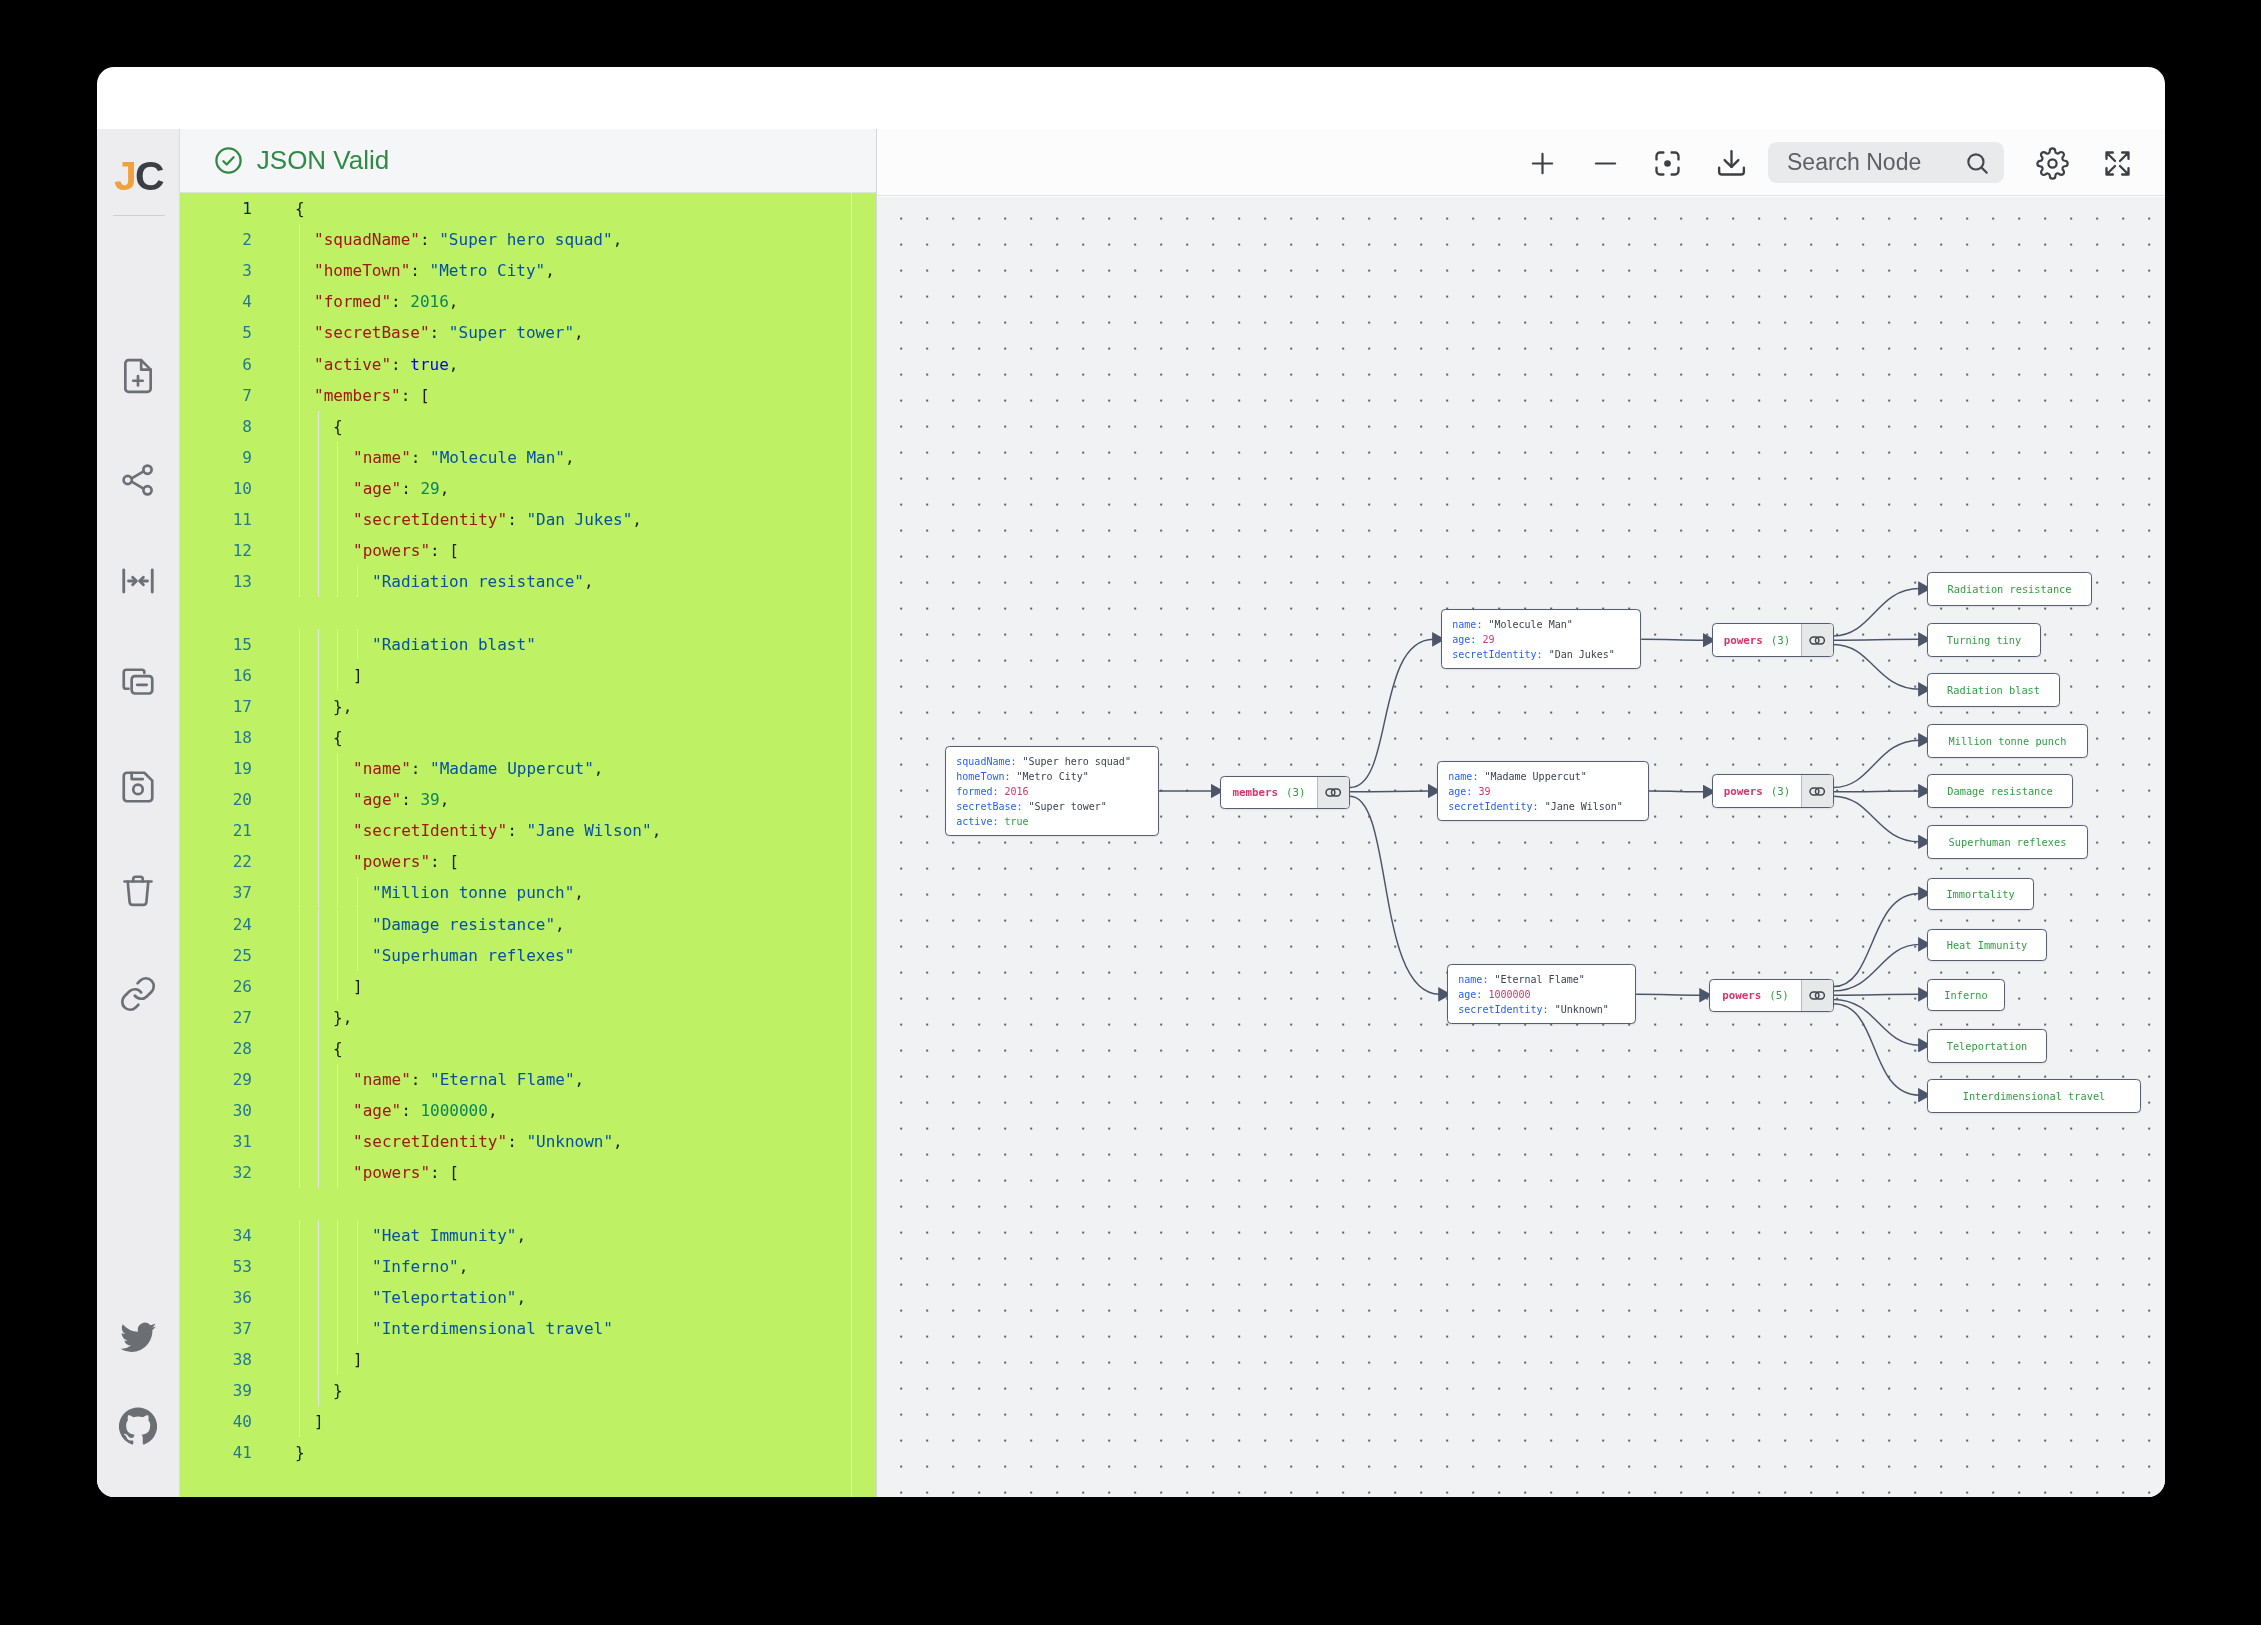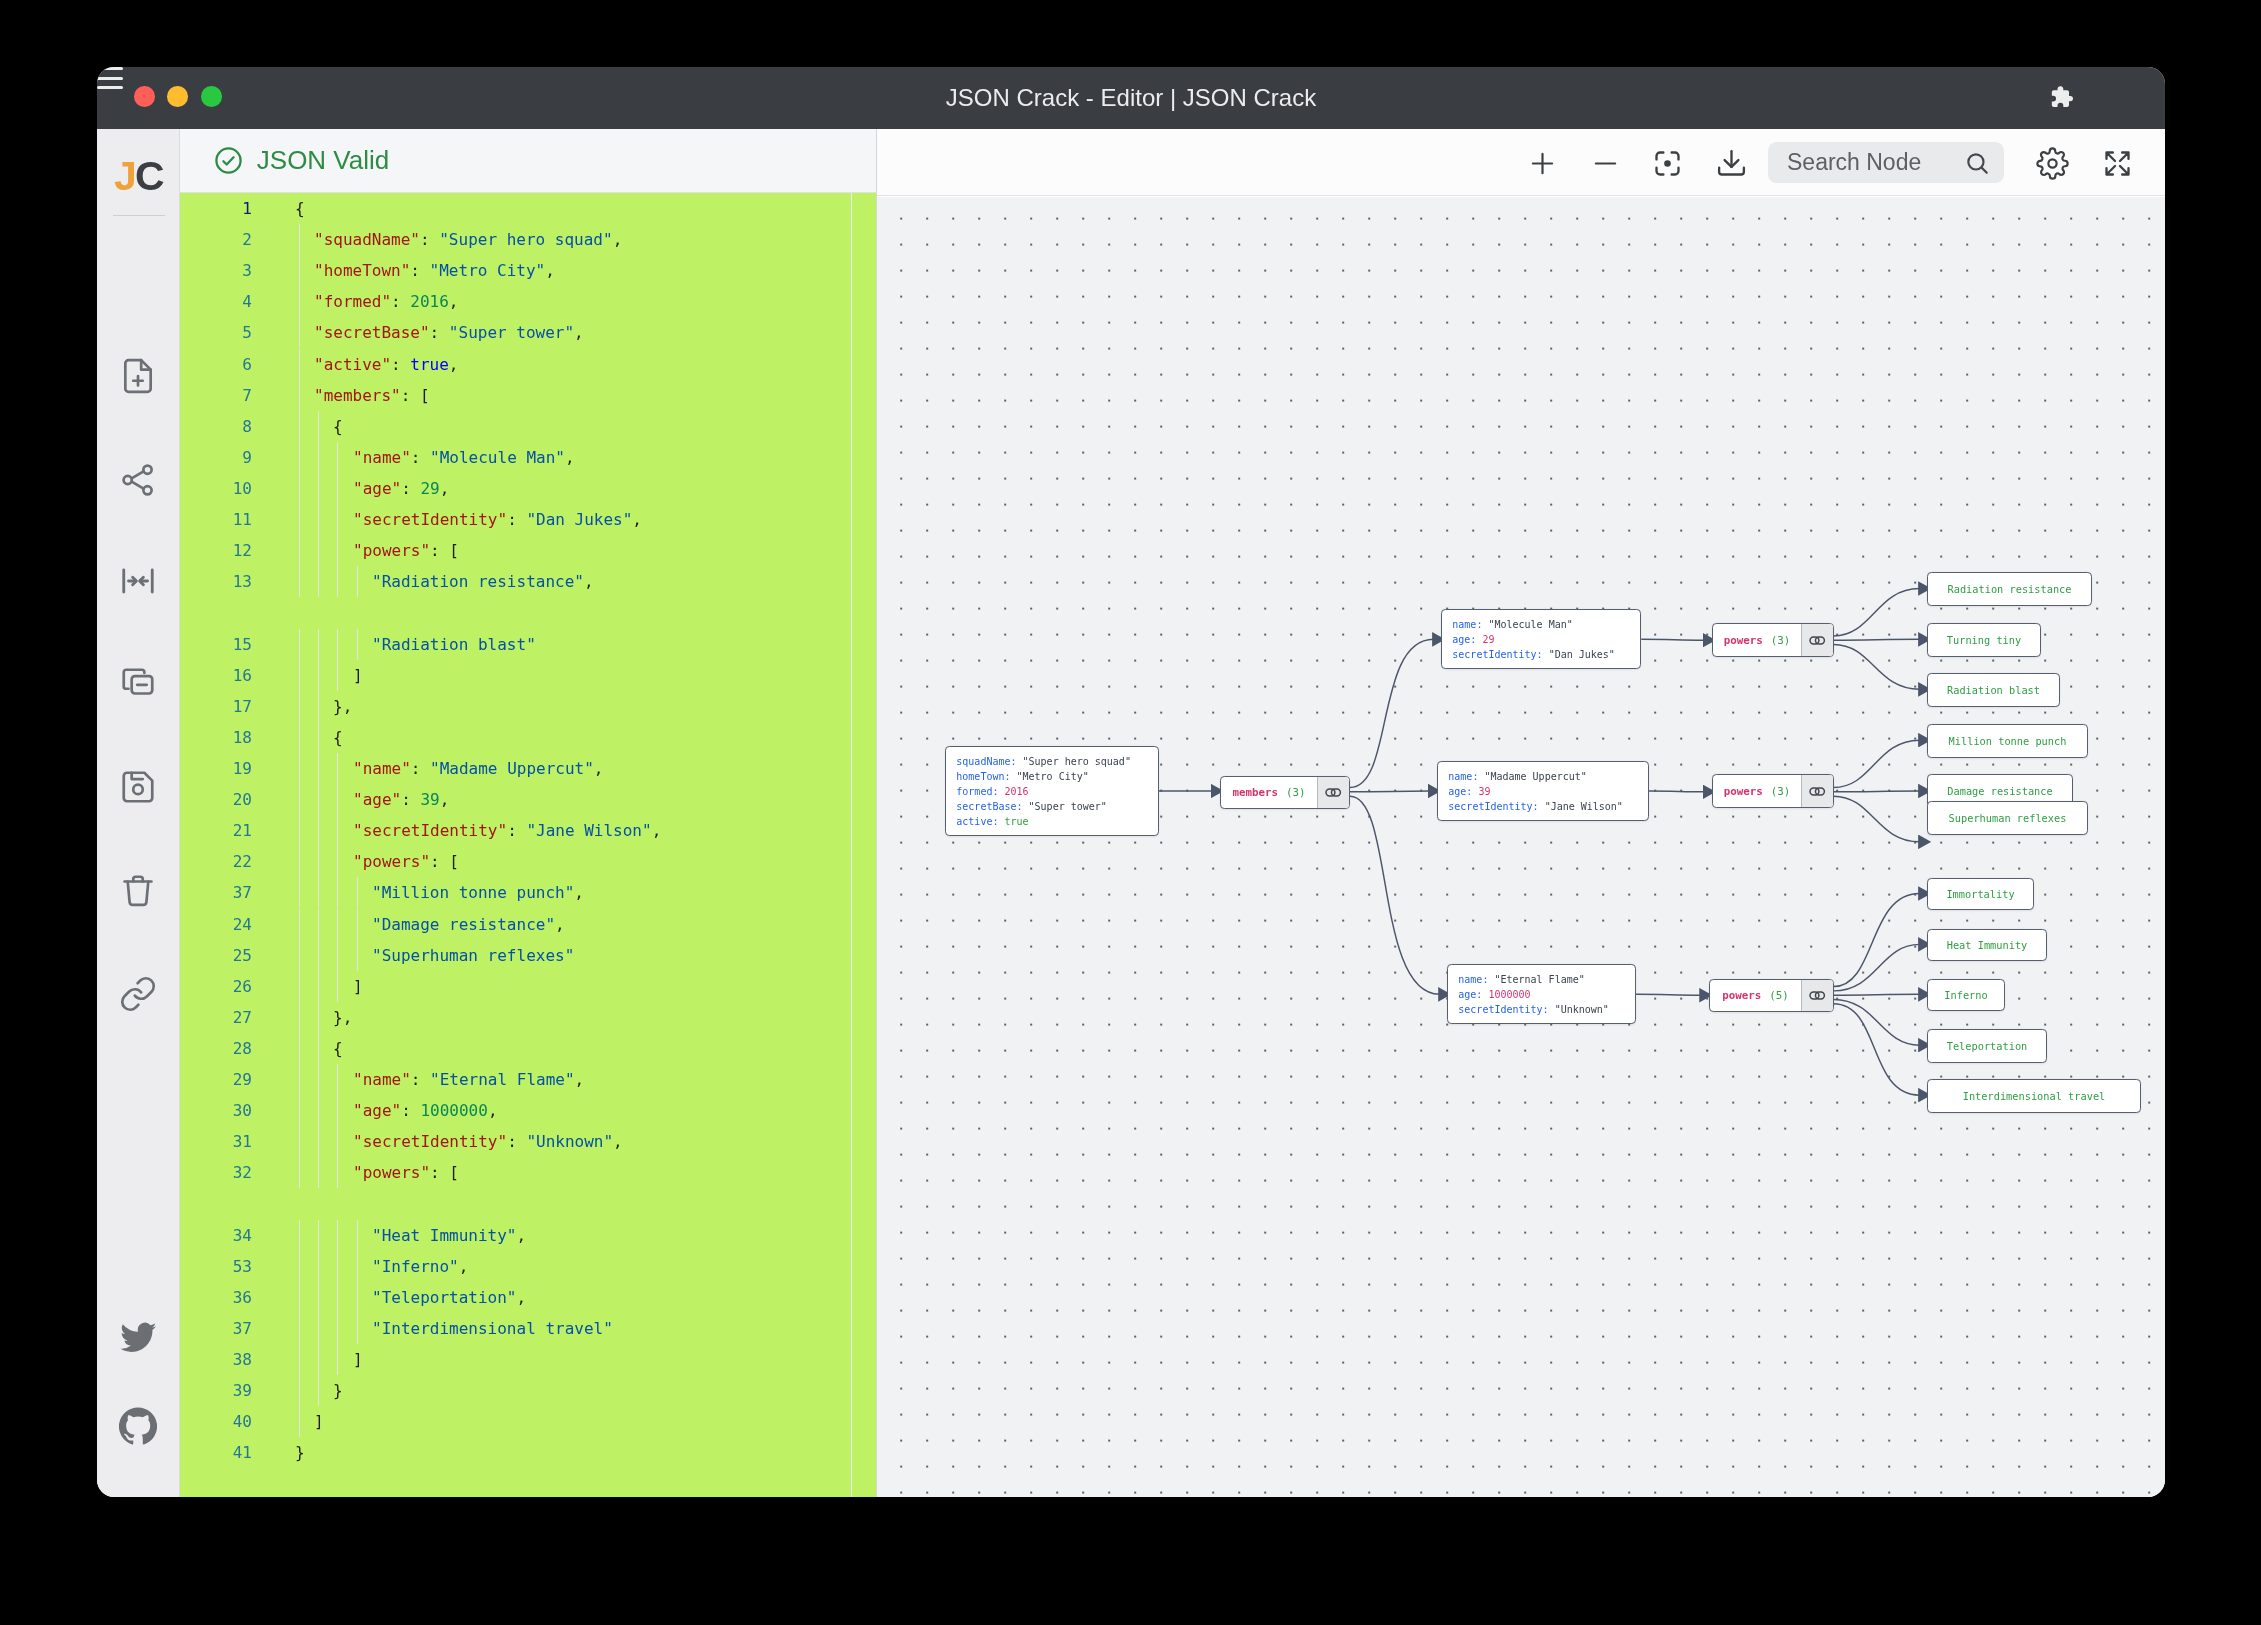--- a/index.html
+++ b/index.html
@@ -87,34 +87,20 @@
   .np-link svg { width:16.4px; height:13px; }
   .node-leaf { display:flex; align-items:center; justify-content:center;
                font-size:10.3px; color:#2f9e44; white-space:pre; }
 </style>
 </head>
 <body>
 
 <div class="page">
   <div class="window">
 
-    <div class="titlebar">
-      <span class="tl red"></span>
-      <span class="tl yellow"></span>
-      <span class="tl green"></span>
-      <div class="title">JSON Crack - Editor | JSON Crack</div>
-      <svg class="tb-ico tb-puzzle" viewBox="0 0 24 24">
-        <path fill="#eceded" d="M10.9 2.6c-1.2 0-2.2 1-2.2 2.2V6H5.6C4.7 6 4 6.7 4 7.6v2.9h1.1a2.4 2.4 0 0 1 0 4.8H4v2.9c0 .9.7 1.6 1.6 1.6h3.1v-1.1a2.4 2.4 0 0 1 4.8 0v1.1h3.1c.9 0 1.6-.7 1.6-1.6v-3.1h1.1a2.2 2.2 0 0 0 0-4.4h-1.1V7.6c0-.9-.7-1.6-1.6-1.6h-3.1V4.8c0-1.2-1-2.2-2.2-2.2z"></path>
-      </svg>
-      <div class="tb-menu">
-          <i></i>
-          <i></i>
-          <i></i>
-        </div>
-    </div>
 
     <div class="sidebar">
       <div class="logo"><span class="j">J</span><span class="c">C</span></div>
       <div class="logo-rule"></div>
 
       <div class="sb-btn" style="top:228px">
         <svg viewBox="0 0 24 24" fill="none" stroke="currentColor" stroke-width="1.7" stroke-linecap="round" stroke-linejoin="round">
           <path d="M14 2H6a2 2 0 0 0-2 2v16a2 2 0 0 0 2 2h12a2 2 0 0 0 2-2V8z"></path>
             <polyline points="14 2 14 8 20 8"></polyline>
             <line x1="12" y1="12" x2="12" y2="18"></line>
@@ -499,21 +485,21 @@
                 <rect x="1.5" y="3.5" width="13" height="10" rx="5"></rect>
                 <rect x="9.5" y="3.5" width="13" height="10" rx="5"></rect>
               </svg>
             </div>
           </div>
           <div class="node node-leaf" style="left: 1050px; top: 375px; width: 165px; height: 34px;"><span>Radiation resistance</span></div>
           <div class="node node-leaf" style="left: 1050px; top: 426px; width: 114px; height: 34px;"><span>Turning tiny</span></div>
           <div class="node node-leaf" style="left: 1050px; top: 476px; width: 133px; height: 34px;"><span>Radiation blast</span></div>
           <div class="node node-leaf" style="left: 1050px; top: 527px; width: 161px; height: 34px;"><span>Million tonne punch</span></div>
           <div class="node node-leaf" style="left: 1050px; top: 577px; width: 146px; height: 34px;"><span>Damage resistance</span></div>
-          <div class="node node-leaf" style="left: 1050px; top: 604px; width: 161px; height: 34px;"><span>Superhuman reflexes</span></div>
+          <div class="node node-leaf" style="left: 1050px; top: 628px; width: 161px; height: 34px;"><span>Superhuman reflexes</span></div>
           <div class="node node-leaf" style="left: 1050px; top: 681px; width: 107px; height: 32px;"><span>Immortality</span></div>
           <div class="node node-leaf" style="left: 1050px; top: 732px; width: 120px; height: 32px;"><span>Heat Immunity</span></div>
           <div class="node node-leaf" style="left: 1050px; top: 782px; width: 78px; height: 32px;"><span>Inferno</span></div>
           <div class="node node-leaf" style="left: 1050px; top: 832px; width: 120px; height: 34px;"><span>Teleportation</span></div>
           <div class="node node-leaf" style="left: 1050px; top: 882px; width: 214px; height: 34px;"><span>Interdimensional travel</span></div>
         </div>
     </div>
 
   </div>
 </div>

